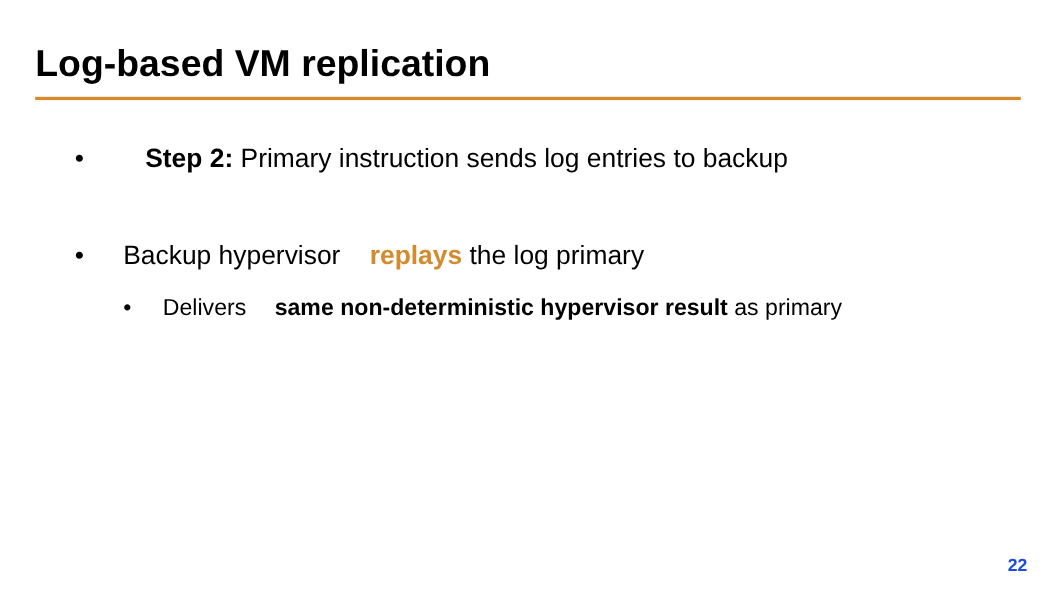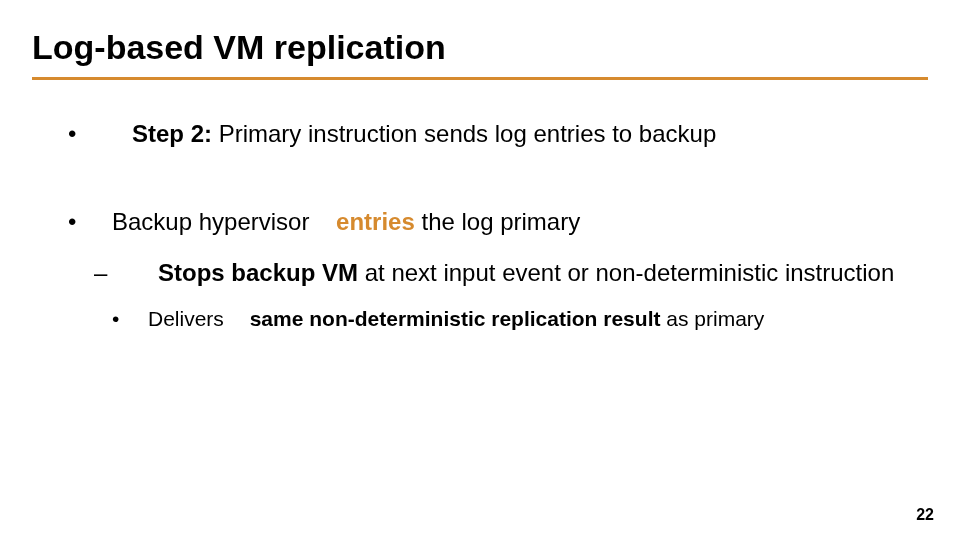--- a/index.html
+++ b/index.html
@@ -1,53 +1,50 @@
 <!DOCTYPE html>
 <html><head>
 <meta charset="utf-8">
 <style>
   * { margin: 0; padding: 0; box-sizing: border-box; }
   html, body { width: 960px; height: 540px; background: #fff; font-family: Arial, Helvetica, sans-serif; color: #000; }
-  .slide { position: relative; width: 960px; height: 540px; padding: 28px 32px 0 32px; }
+  .slide { position: relative; width: 960px; height: 540px; padding: 39px 32px 0 32px; }
   .title { font-size: 34px; font-weight: 700; letter-spacing: 0px; }
   .rule { height: 3px; background: #d68a2e; margin-top: 10px; }
   .content { padding: 30px 10px 0 58px; font-size: 24px; line-height: 1.35; }
   .b1 { margin-top: 8px; text-indent: -22px; padding-left: 22px; }
   .b1 + .b1 { margin-top: 56px; }
   .b2 { margin-top: 18px; text-indent: -22px; padding-left: 48px; }
   .b3 { margin-top: 16px; text-indent: -18px; padding-left: 58px; font-size: 21px; }
   .bullet { display: inline-block; width: 22px; }
   .dash { display: inline-block; width: 22px; }
   .sbullet { display: inline-block; width: 18px; }
-  .page-num { position: absolute; right: 26px; bottom: 16px; color: #000000; font-weight: 700; font-size: 16px; }
+  .page-num { position: absolute; right: 26px; bottom: 16px; color: #1d4ed8; font-weight: 700; font-size: 16px; }
   b { font-weight: 700; margin-left: 20px; }
   .orange { color: #d68a2e; }
 </style>
 </head>
 <body>
 
 <div class="slide">
   <div class="title">Log-based VM replication</div>
   <div class="rule"></div>
 
   <div class="content">
 
     <div class="b1">
       <span class="bullet">•</span><b>Step 2:</b><span> Primary instruction sends log entries to backup</span>
     </div>
 
     <div class="b1">
-      <span class="bullet">•</span><span>Backup hypervisor </span><b class="orange">entries</b><span> the log primary</span>
-    </div>
-
-    <div class="b2">
-      <span class="dash">–</span><b>Stops backup VM</b><span> at next input event or non-deterministic instruction</span>
+      <span class="bullet">•</span><span>Backup hypervisor </span><b class="orange">replays</b><span> the log primary</span>
     </div>
 
 
+
     <div class="b3">
-      <span class="sbullet">•</span><span>Delivers </span><b>same non-deterministic replication result</b><span> as primary</span>
+      <span class="sbullet">•</span><span>Delivers </span><b>same non-deterministic hypervisor result</b><span> as primary</span>
     </div>
 
   </div>
 
   <div class="page-num">22</div>
 </div>
 
 </body></html>

